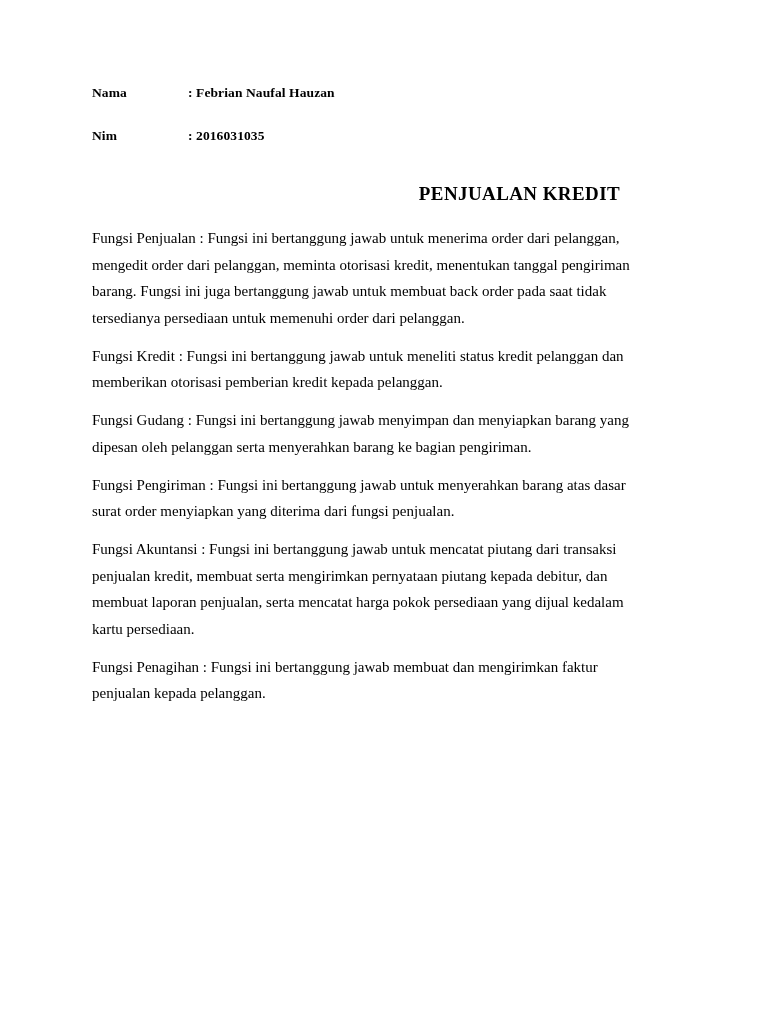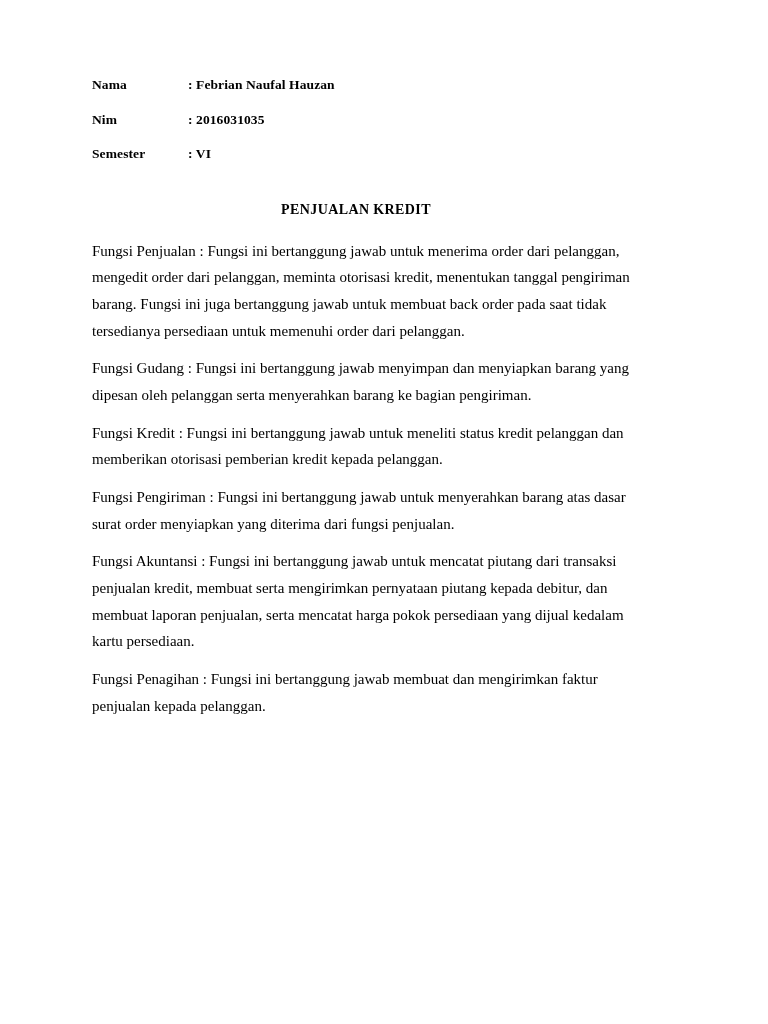--- a/index.html
+++ b/index.html
@@ -29,29 +29,30 @@
     align-items: baseline;
     font-weight: bold;
     font-size: 13.5px;
     line-height: 1;
     margin-bottom: 21px;
     letter-spacing: 0.1px;
   }
   .header-label {
     width: 96px;
     flex: 0 0 96px;
+    margin-top: 8px;
   }
   .header-value {
     white-space: pre;
     text-align: center;
   }
   .doc-title {
-    text-align: center;
+    text-align: right;
     font-weight: bold;
-    font-size: 14px;
+    font-size: 19px;
     letter-spacing: 0.4px;
     margin-top: 41px;
     margin-bottom: 20px;
     padding-right: 28px;
   }
   .para {
     font-size: 15px;
     line-height: 1.78;
     text-align: left;
     margin: 0 0 11px 0;
@@ -68,31 +69,27 @@
     <div class="header-row">
       <span class="header-label">Nama</span>
       <span class="header-value">: Febrian Naufal Hauzan</span>
     </div>
 
     <div class="header-row">
       <span class="header-label">Nim</span>
       <span class="header-value">: 2016031035</span>
     </div>
 
-    <div class="header-row">
-      <span class="header-label">Semester</span>
-      <span class="header-value">: VI</span>
-    </div>
 
   </div>
 
   <div class="doc-title">PENJUALAN KREDIT</div>
 
   <div class="body-text">
     <p class="para">Fungsi Penjualan : Fungsi ini bertanggung jawab untuk menerima order dari pelanggan, mengedit order dari pelanggan, meminta otorisasi kredit, menentukan tanggal pengiriman barang. Fungsi ini juga bertanggung jawab untuk membuat back order pada saat tidak tersedianya persediaan untuk memenuhi order dari pelanggan.</p>
+    <p class="para">Fungsi Kredit : Fungsi ini bertanggung jawab untuk meneliti status kredit pelanggan dan memberikan otorisasi pemberian kredit kepada pelanggan.</p>
     <p class="para">Fungsi Gudang : Fungsi ini bertanggung jawab menyimpan dan menyiapkan barang yang dipesan oleh pelanggan serta menyerahkan barang ke bagian pengiriman.</p>
-    <p class="para">Fungsi Kredit : Fungsi ini bertanggung jawab untuk meneliti status kredit pelanggan dan memberikan otorisasi pemberian kredit kepada pelanggan.</p>
     <p class="para">Fungsi Pengiriman : Fungsi ini bertanggung jawab untuk menyerahkan barang atas dasar surat order menyiapkan yang diterima dari fungsi penjualan.</p>
     <p class="para">Fungsi Akuntansi : Fungsi ini bertanggung jawab untuk mencatat piutang dari transaksi penjualan kredit, membuat serta mengirimkan pernyataan piutang kepada debitur, dan membuat laporan penjualan, serta mencatat harga pokok persediaan yang dijual kedalam kartu persediaan.</p>
     <p class="para">Fungsi Penagihan : Fungsi ini bertanggung jawab membuat dan mengirimkan faktur penjualan kepada pelanggan.</p>
   </div>
 
 </div>
 
 </body></html>

